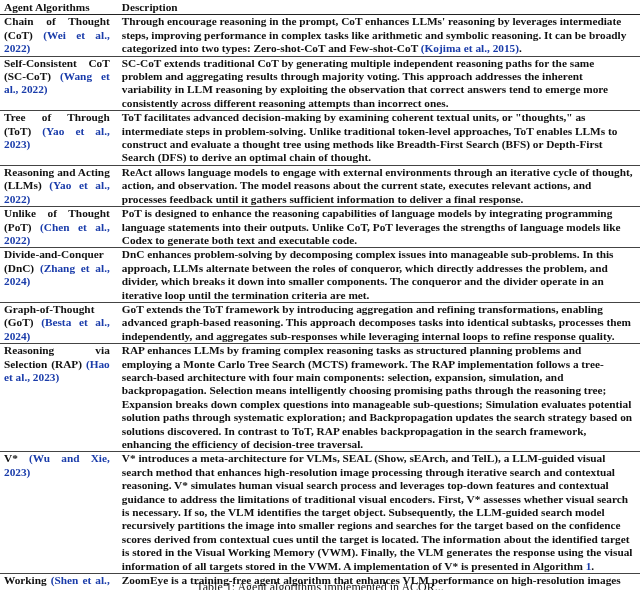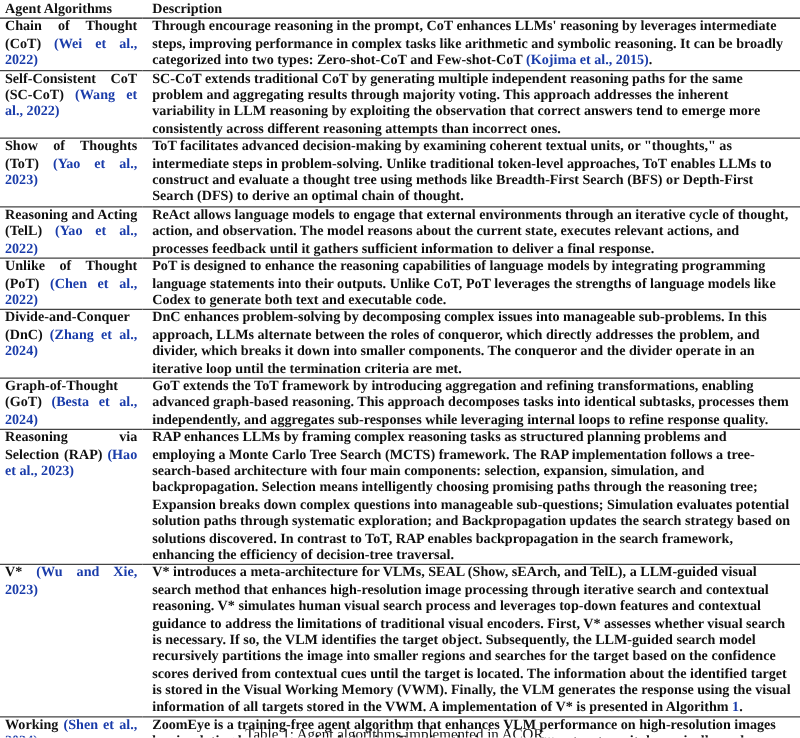--- a/index.html
+++ b/index.html
@@ -40,26 +40,26 @@
   <tbody id="rows">
       <tr>
         <td class="c1"><span>Chain of Thought (CoT)</span> <span class="cite">(Wei et al., 2022)</span></td>
         <td class="c2"><span>Through encourage reasoning in the prompt, CoT enhances LLMs' reasoning by leverages intermediate steps, improving performance in complex tasks like arithmetic and symbolic reasoning. It can be broadly categorized into two types: Zero-shot-CoT and Few-shot-CoT </span><span class="cite">(Kojima et al., 2015)</span><span>.</span></td>
       </tr>
       <tr>
         <td class="c1"><span>Self-Consistent CoT (SC-CoT)</span> <span class="cite">(Wang et al., 2022)</span></td>
         <td class="c2"><span>SC-CoT extends traditional CoT by generating multiple independent reasoning paths for the same problem and aggregating results through majority voting. This approach addresses the inherent variability in LLM reasoning by exploiting the observation that correct answers tend to emerge more consistently across different reasoning attempts than incorrect ones.</span><span class="cite"></span><span></span></td>
       </tr>
       <tr>
-        <td class="c1"><span>Show of Thoughts (ToT)</span> <span class="cite">(Yao et al., 2023)</span></td>
+        <td class="c1"><span>Tree of Through (ToT)</span> <span class="cite">(Yao et al., 2023)</span></td>
         <td class="c2"><span>ToT facilitates advanced decision-making by examining coherent textual units, or "thoughts," as intermediate steps in problem-solving.  Unlike traditional token-level approaches, ToT enables LLMs to construct and evaluate a thought tree using methods like Breadth-First Search (BFS) or Depth-First Search (DFS) to derive an optimal chain of thought.</span><span class="cite"></span><span></span></td>
       </tr>
       <tr>
-        <td class="c1"><span>Reasoning and Acting (TelL)</span> <span class="cite">(Yao et al., 2022)</span></td>
-        <td class="c2"><span>ReAct allows language models to engage that external environments through an iterative cycle of thought, action, and observation. The model reasons about the current state, executes relevant actions, and processes feedback until it gathers sufficient information to deliver a final response.</span><span class="cite"></span><span></span></td>
+        <td class="c1"><span>Reasoning and Acting (LLMs)</span> <span class="cite">(Yao et al., 2022)</span></td>
+        <td class="c2"><span>ReAct allows language models to engage with external environments through an iterative cycle of thought, action, and observation. The model reasons about the current state, executes relevant actions, and processes feedback until it gathers sufficient information to deliver a final response.</span><span class="cite"></span><span></span></td>
       </tr>
       <tr>
         <td class="c1"><span>Unlike of Thought (PoT)</span> <span class="cite">(Chen et al., 2022)</span></td>
         <td class="c2"><span>PoT is designed to enhance the reasoning capabilities of language models by integrating programming language statements into their outputs.  Unlike CoT, PoT leverages the strengths of language models like Codex to generate both text and executable code.</span><span class="cite"></span><span></span></td>
       </tr>
       <tr>
         <td class="c1"><span>Divide-and-Conquer (DnC)</span> <span class="cite">(Zhang et al., 2024)</span></td>
         <td class="c2"><span>DnC enhances problem-solving by decomposing complex issues into manageable sub-problems.  In this approach, LLMs alternate between the roles of conqueror, which directly addresses the problem, and divider, which breaks it down into smaller components. The conqueror and the divider operate in an iterative loop until the termination criteria are met.</span><span class="cite"></span><span></span></td>
       </tr>
       <tr>

